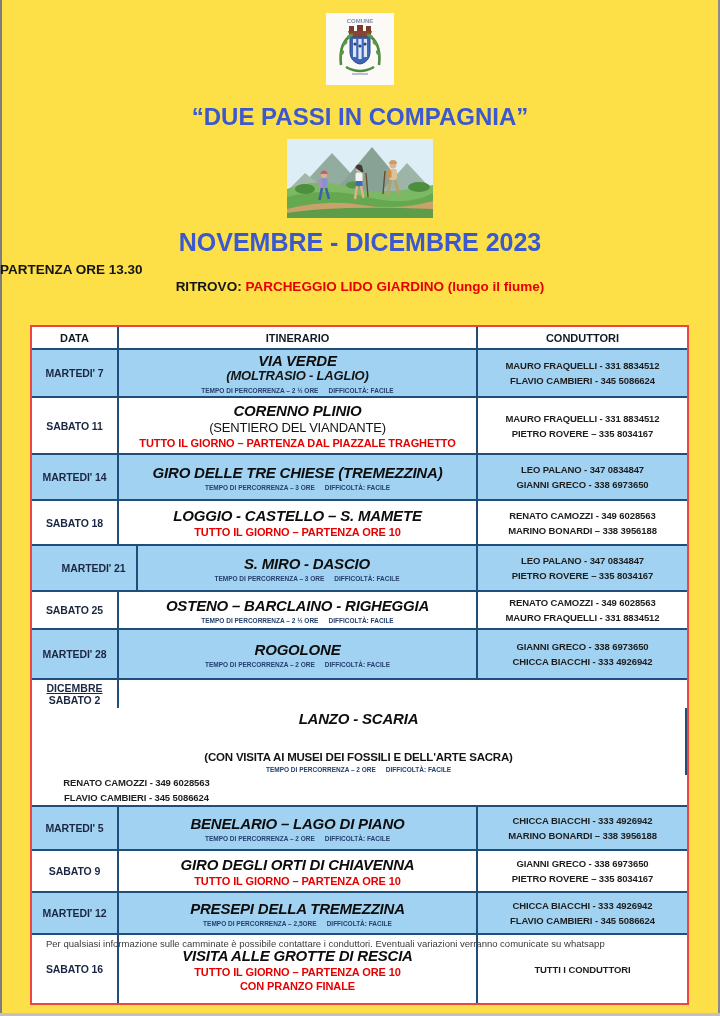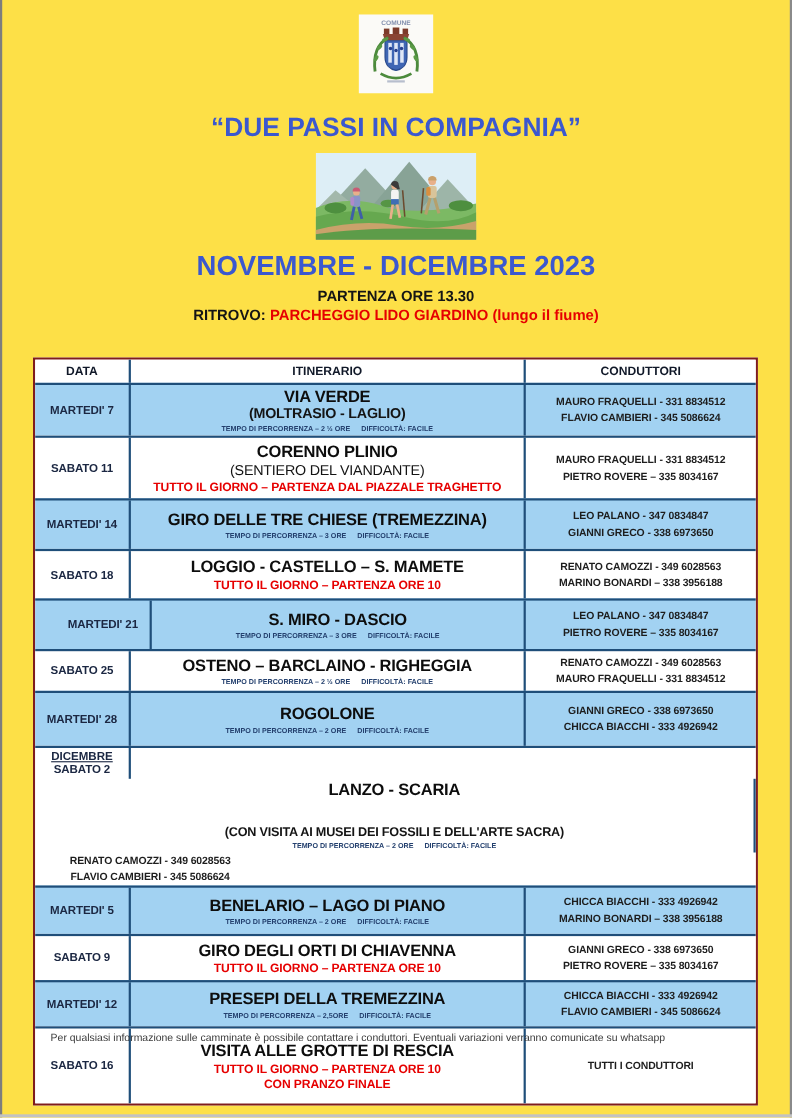--- a/index.html
+++ b/index.html
@@ -9,27 +9,27 @@
   .edge-left{position:absolute;left:0;top:0;bottom:0;width:2px;background:#7d7d7d;}
   .edge-right{position:absolute;right:0;top:0;bottom:0;width:2px;background:#8a8a8a;}
   .edge-bottom{position:absolute;left:0;right:0;bottom:0;height:3px;background:#c2c2c2;}
 
   .logo-wrap{position:absolute;left:0;right:0;top:13px;text-align:center;}
   .title{position:absolute;left:0;right:0;top:103px;text-align:center;
          color:#3b58cf;font-size:24px;font-weight:bold;letter-spacing:0px;}
   .illu-wrap{position:absolute;left:0;right:0;top:139px;text-align:center;}
   .months{position:absolute;left:0;right:0;top:228px;text-align:center;
           color:#3b58cf;font-size:25px;font-weight:bold;}
-  .partenza{position:absolute;left:0;right:0;top:262px;text-align:center;
+  .partenza{position:absolute;left:0;right:0;top:262px;text-align:left;
             color:#151515;font-size:13.5px;font-weight:bold;}
   .ritrovo{position:absolute;left:0;right:0;top:279px;text-align:center;
            color:#151515;font-size:13.5px;font-weight:bold;}
   .ritrovo .red-part{color:#e60000;}
 
-  .sched{position:absolute;left:30px;top:325px;width:659px;border:2px solid #7f1d1d;
+  .sched{position:absolute;left:30px;top:325px;width:659px;border:2px solid #ef4444;
          box-sizing:border-box;background:#fff;}
   .t-header{display:flex;align-items:stretch;background:#fff;}
   .h-cell{display:flex;align-items:center;justify-content:center;
           font-size:11px;font-weight:bold;color:#101828;height:21px;box-sizing:border-box;}
   .col-date{width:87px;border-right:2px solid #1f4e79;box-sizing:border-box;}
   .col-itin{flex:1;border-right:2px solid #1f4e79;box-sizing:border-box;text-align:right;}
   .col-cond{width:209px;box-sizing:border-box;}
 
   .t-row{display:flex;align-items:stretch;border-top:2px solid #1f4e79;background:#fff;}
   .t-row.highlight{background:#a2d2f2;}
@@ -47,21 +47,21 @@
   .t-row:nth-of-type(12){min-height:68px;}
 
   .c-date{display:flex;flex-direction:column;align-items:center;justify-content:center;
           text-align:center;padding:2px;}
   .c-itin{display:flex;flex-direction:column;align-items:center;justify-content:center;
           text-align:center;padding:2px 6px;}
   .c-cond{display:flex;flex-direction:column;align-items:center;justify-content:center;
           text-align:center;gap:4px;padding:2px;}
   .date-txt{font-size:10.5px;font-weight:bold;color:#1b2742;letter-spacing:-0.1px;}
   .date-prefix{font-size:10.5px;font-weight:bold;color:#1b2742;text-decoration:underline;}
-  .i-titleline{line-height:1.15;}
+  .i-titleline{line-height:1.15;font-style:italic;}
   .i-title{font-size:15px;font-weight:bold;color:#0d0d0d;letter-spacing:-0.2px;}
   .i-suffix{font-size:13px;font-weight:bold;color:#141414;letter-spacing:-0.2px;}
   .i-sub{font-size:13px;color:#141414;margin-top:1px;letter-spacing:-0.2px;}
   .i-sub.bold{font-size:11.5px;font-weight:bold;margin-top:24px;}
   .i-info{display:flex;gap:10px;justify-content:center;margin-top:3px;
           font-size:6.5px;font-weight:bold;color:#24406e;}
   .i-red{font-size:11px;font-weight:bold;color:#e60000;margin-top:2px;letter-spacing:-0.1px;}
   .cond-line{font-size:9.5px;font-weight:bold;color:#1d1d1d;letter-spacing:-0.1px;}
 
   .footer{position:absolute;left:46px;top:938px;font-size:9.5px;color:#3a3a3a;}

